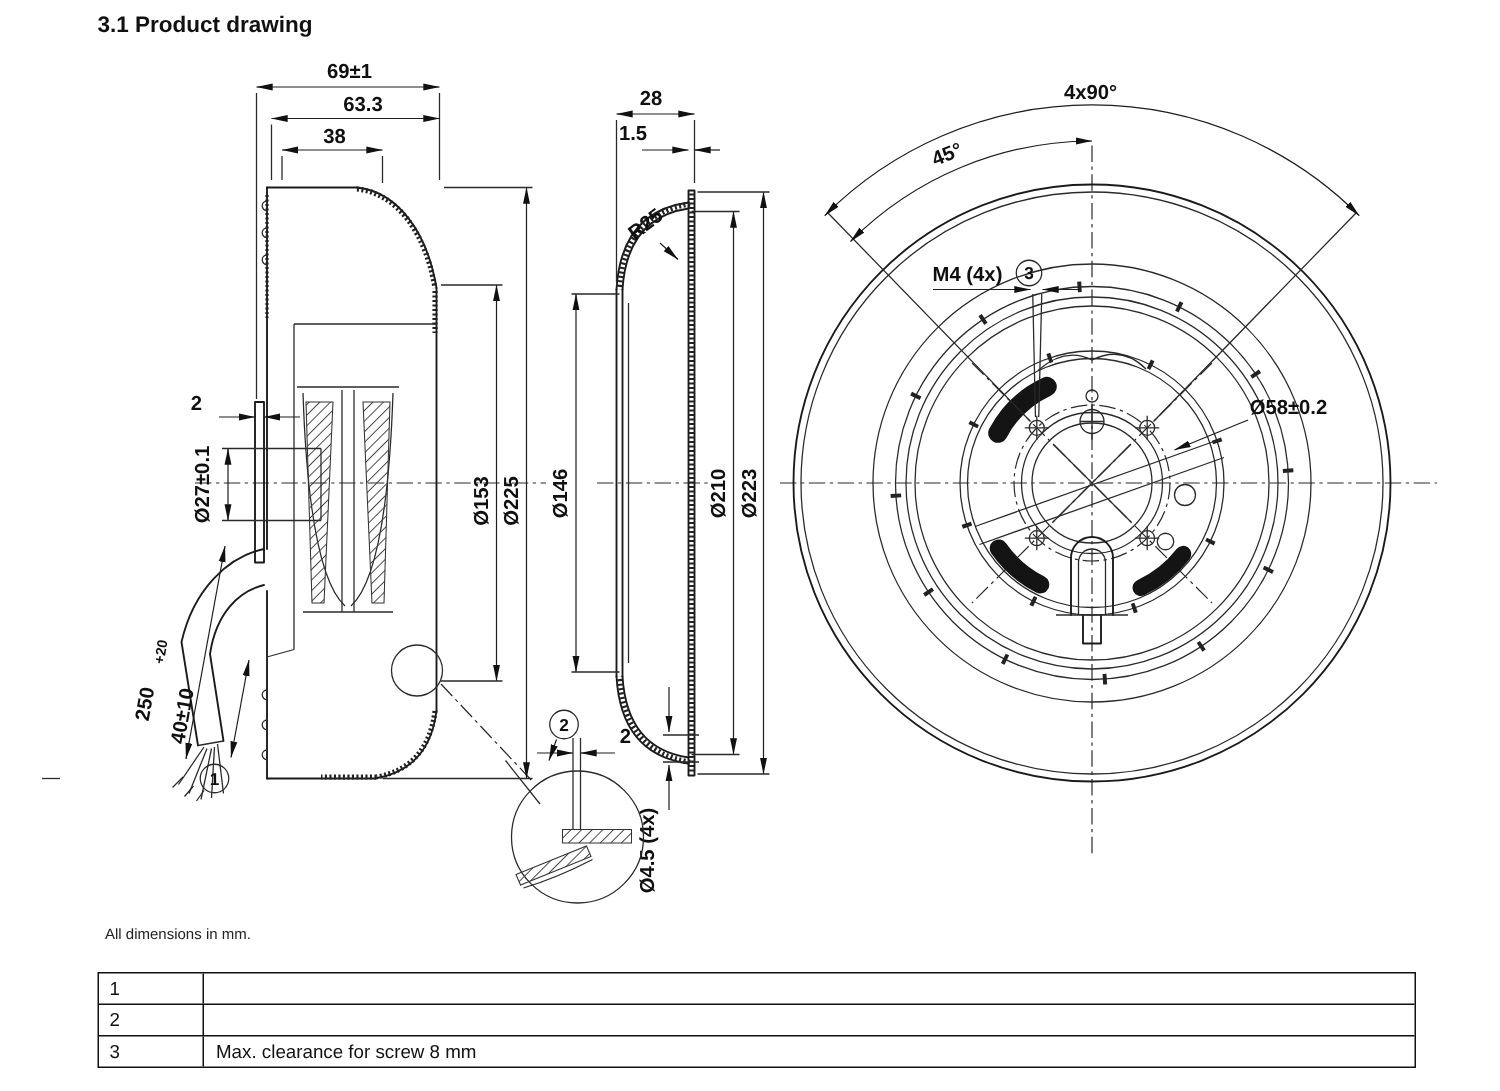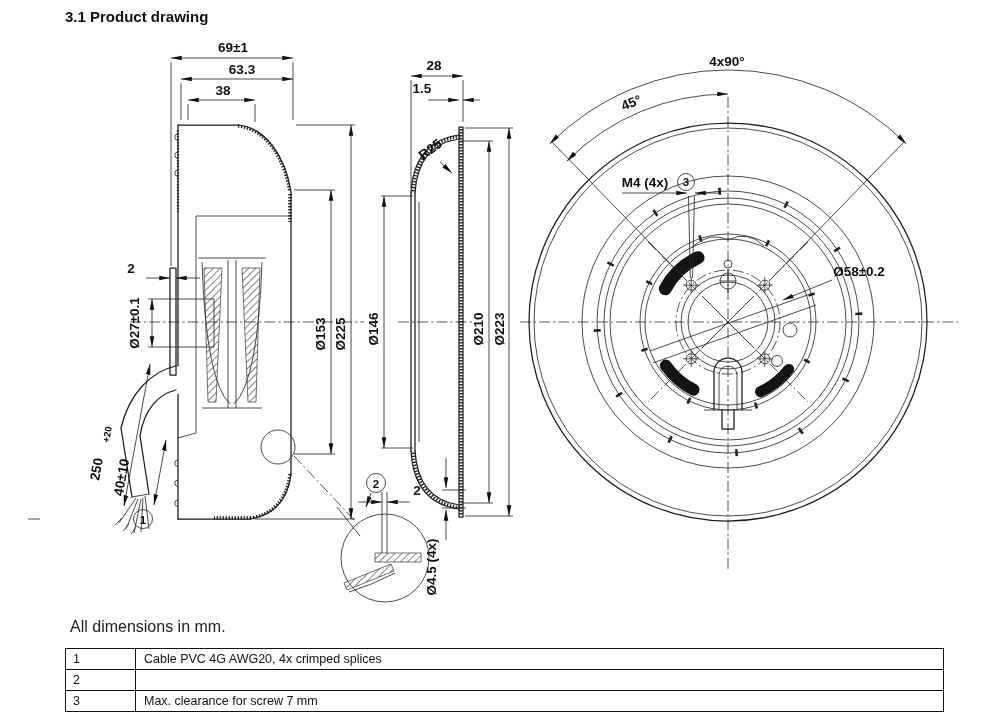--- a/index.html
+++ b/index.html
@@ -1,19 +1,19 @@
 <!DOCTYPE html>
 <html><head>
 <meta charset="utf-8">
 <style>
   html,body{margin:0;padding:0;background:#ffffff;}
   .canvas{position:relative;width:1000px;height:727px;background:#fff;overflow:hidden;
           font-family:"Liberation Sans",sans-serif;}
   .page-title{position:absolute;left:65px;top:8px;font-size:15px;font-weight:700;color:#111;}
-  .units-note{position:absolute;left:70px;top:618px;font-size:16px;color:#222;}
+  .units-note{position:absolute;left:70px;top:618px;font-size:10px;color:#222;}
   .legend{position:absolute;left:65px;top:648px;width:877px;border:1.3px solid #111;}
   .legend-row{display:flex;height:20px;align-items:center;font-size:12.5px;color:#111;}
   .legend-row + .legend-row{border-top:1px solid #111;}
   .legend-no{width:62px;padding:0 0 0 7px;border-right:1px solid #111;align-self:stretch;
              display:flex;align-items:center;font-weight:400;}
   .legend-desc{padding:0 0 0 8px;}
   svg{position:absolute;left:0;top:0;}
   .ol{fill:none;stroke:#1b1b1b;stroke-width:1.25;stroke-linecap:round;stroke-linejoin:round;}
   .tl{fill:none;stroke:#2a2a2a;stroke-width:0.85;}
   .dl{fill:none;stroke:#1d1d1d;stroke-width:0.8;}
@@ -292,24 +292,23 @@
         <path class="dl" d="M832,280 L783,300" marker-end="url(#ar)"></path>
       </g>
     </g>
   </svg>
 
   <div class="units-note">All dimensions in mm.</div>
 
   <div class="legend">
     <div class="legend-row">
       <div class="legend-no">1</div>
-      <div class="legend-desc">Cable PVC 4G AWG20, 4x crimped splices</div>
     </div>
     <div class="legend-row">
       <div class="legend-no">2</div>
     </div>
     <div class="legend-row">
       <div class="legend-no">3</div>
-      <div class="legend-desc">Max. clearance for screw 7 mm</div>
+      <div class="legend-desc">Max. clearance for screw 8 mm</div>
     </div>
   </div>
 
 </div>
 
 </body></html>

